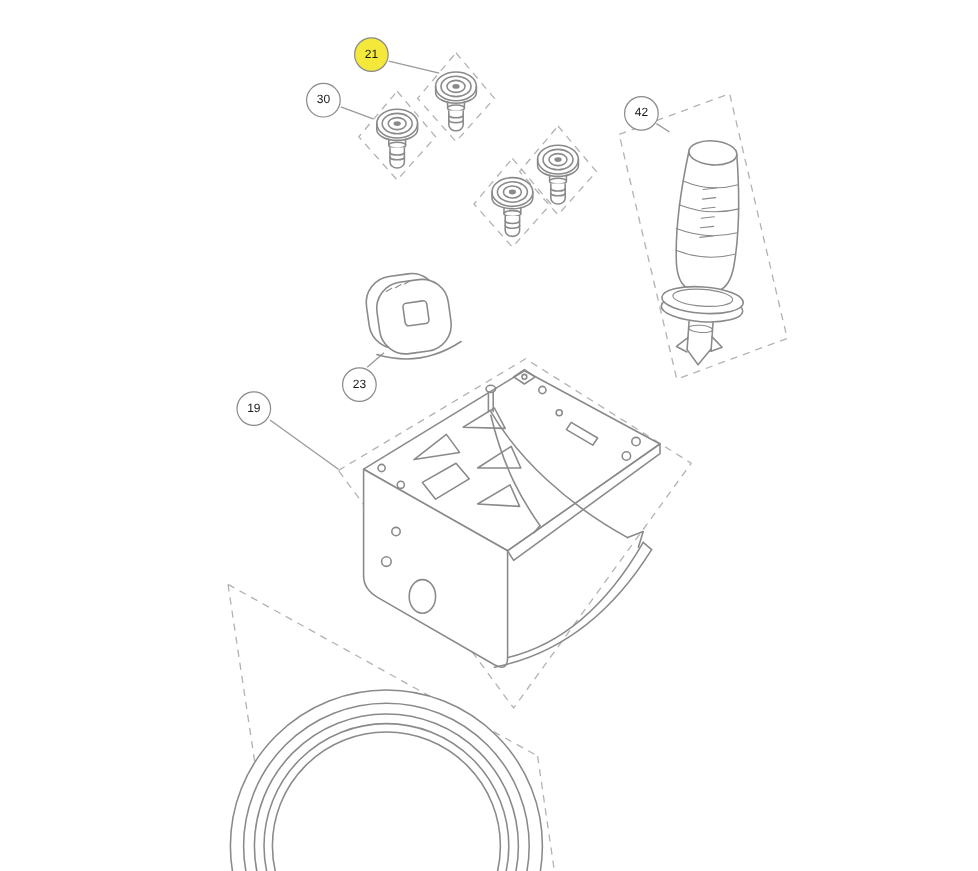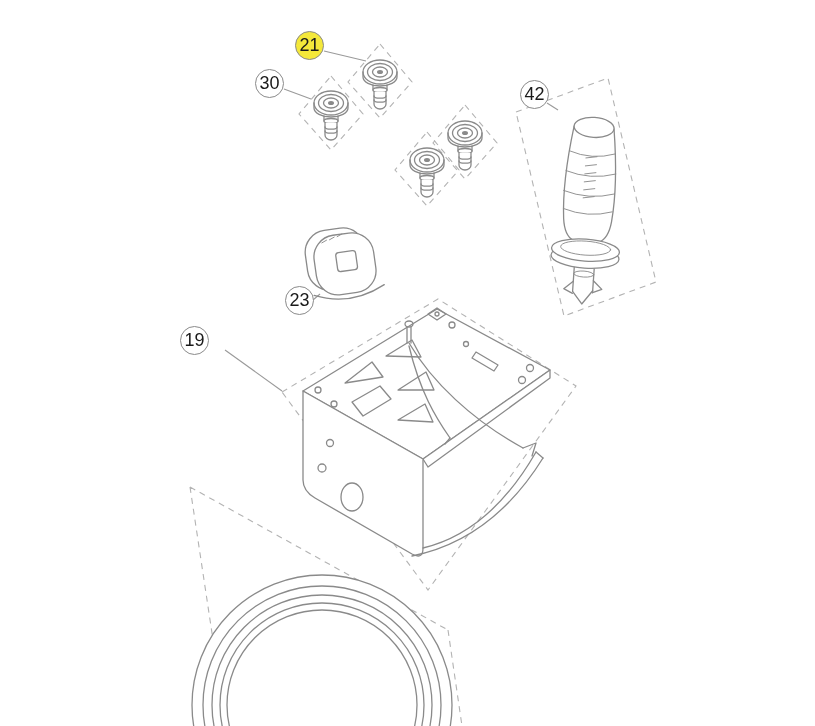--- a/index.html
+++ b/index.html
@@ -8,21 +8,21 @@
   #art{position:absolute;left:0;top:0;}
   .ln{fill:none;stroke:#8a8a8a;stroke-width:1.3;stroke-linecap:round;stroke-linejoin:round;}
   .lnf{fill:#ffffff;stroke:#8a8a8a;stroke-width:1.3;stroke-linejoin:round;}
   .thin{stroke-width:0.9;}
   .dash{fill:none;stroke:#b3b3b3;stroke-width:1.1;stroke-dasharray:6 5;}
   .leader{stroke:#9a9a9a;stroke-width:1.1;}
   .fillgray{fill:#8a8a8a;stroke:none;}
   .callout{position:absolute;width:29px;height:29px;border-radius:50%;
            border:1.5px solid #8a8a8a;background:#ffffff;box-sizing:border-box;
            display:flex;align-items:center;justify-content:center;
-           font-size:18px;color:#1a1a1a;cursor:pointer;user-select:none;}
+           font-size:10px;color:#1a1a1a;cursor:pointer;user-select:none;}
   .callout.highlighted{background:#f4e83a;}
 </style>
 </head>
 <body>
 
 <div id="canvas">
 
   <svg id="art" width="815" height="726" viewBox="0 0 815 726">
     <defs>
       <g id="fastener">
@@ -122,18 +122,18 @@
       <path class="ln" d="M586,282 L577,290 L586,294 M606,280 L615,288 L606,292"></path>
       <path class="ln" d="M586,292 L596,304 L606,290"></path>
     </g>
 
     <use href="#fastener" transform="translate(301,86)"></use>
     <use href="#fastener" transform="translate(350,55)"></use>
     <use href="#fastener" transform="translate(397,143)"></use>
     <use href="#fastener" transform="translate(435,116)"></use>
   </svg>
 
-  <div class="callout" style="left:180px;top:326px">19</div>
+  <div class="callout" style="left:197px;top:326px">19</div>
   <div class="callout" style="left:255px;top:69px">30</div>
   <div class="callout highlighted" style="left:295px;top:31px">21</div>
-  <div class="callout" style="left:285px;top:286px">23</div>
+  <div class="callout" style="left:285px;top:306px">23</div>
   <div class="callout" style="left:520px;top:80px">42</div>
 </div>
 
 </body></html>

